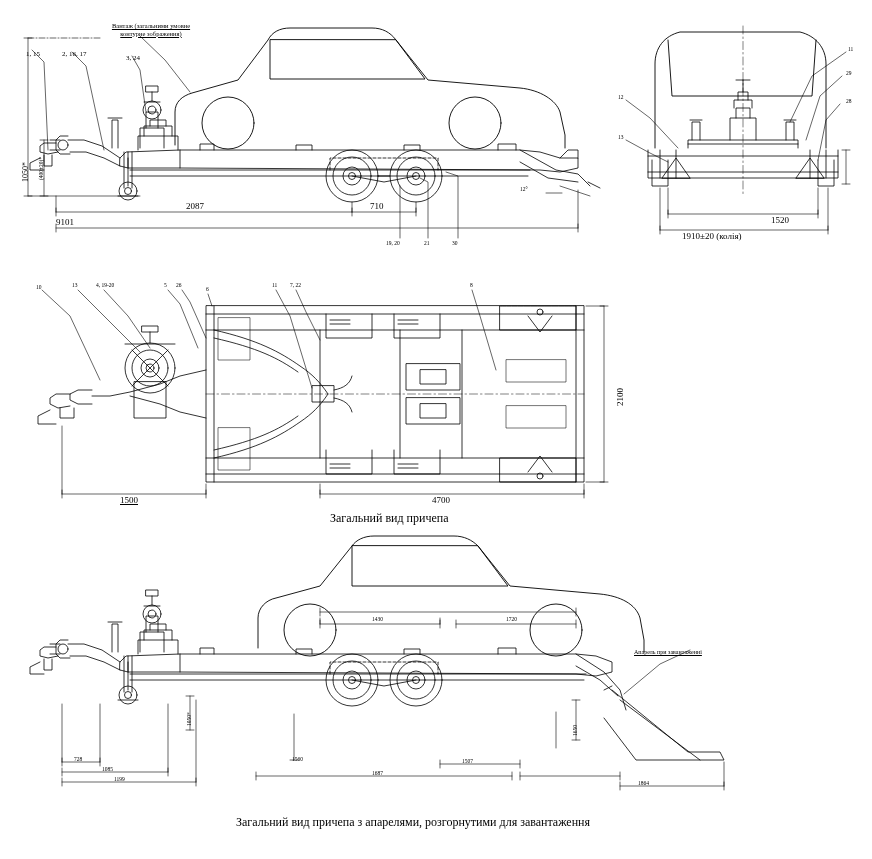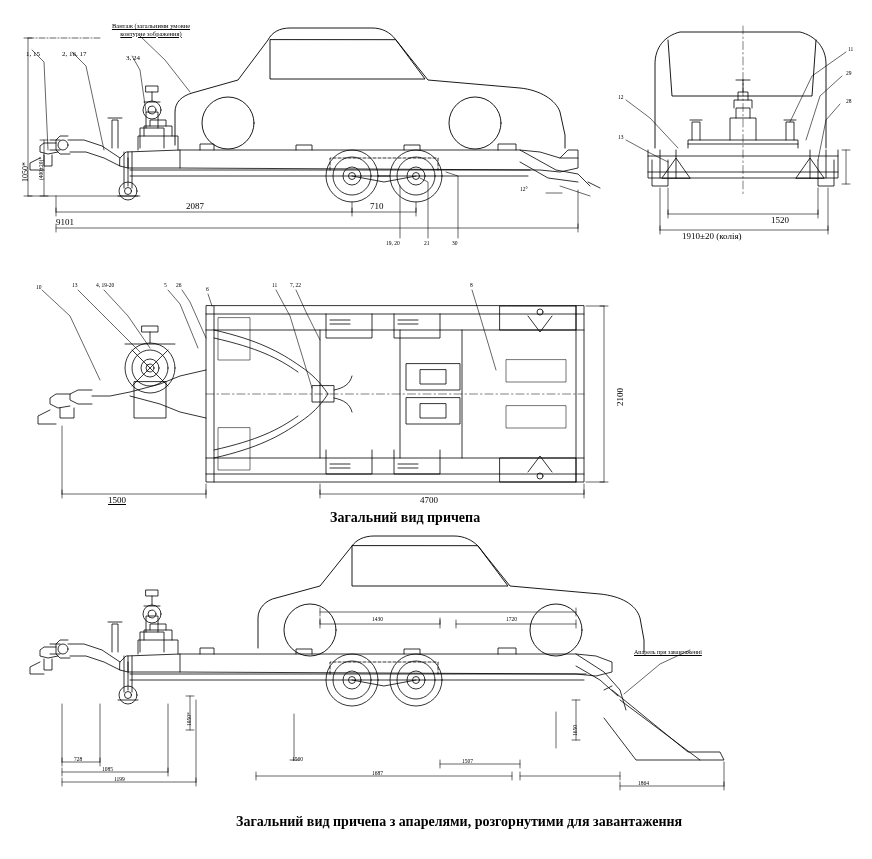--- a/index.html
+++ b/index.html
@@ -33,22 +33,22 @@
     font-family: "Liberation Serif", serif;
     font-size: 7px;
     line-height: 8px;
     color: #000;
     white-space: nowrap;
   }
   .lbl.sm { font-size: 5.5px; line-height: 6px; }
   .lbl.dim { font-size: 8px; }
   .lbl.bigdim { font-size: 9px; }
   .lbl.caption {
-    font-size: 14px;
-    font-weight: bold;
+    font-size: 12px;
+    font-weight: normal;
   }
   .lbl.note {
     font-size: 6.5px;
     text-decoration: underline;
     text-align: center;
     white-space: normal;
     width: 96px;
     line-height: 7.5px;
   }
   .lbl.note2 {
@@ -451,22 +451,22 @@
 
   <div class="lbl sm" style="left:36px; top:284px;">10</div>
   <div class="lbl sm" style="left:72px; top:282px;">13</div>
   <div class="lbl sm" style="left:96px; top:282px;">4, 19-20</div>
   <div class="lbl sm" style="left:164px; top:282px;">5</div>
   <div class="lbl sm" style="left:176px; top:282px;">26</div>
   <div class="lbl sm" style="left:206px; top:286px;">6</div>
   <div class="lbl sm" style="left:272px; top:282px;">11</div>
   <div class="lbl sm" style="left:290px; top:282px;">7, 22</div>
   <div class="lbl sm" style="left:470px; top:282px;">8</div>
-  <div class="lbl bigdim" style="left:108px; top:496px;text-decoration:underline;">1500</div>
-  <div class="lbl bigdim" style="left:420px; top:496px;">4700</div>
+  <div class="lbl bigdim" style="left:120px; top:496px;text-decoration:underline;">1500</div>
+  <div class="lbl bigdim" style="left:432px; top:496px;">4700</div>
   <div class="lbl bigdim vert" style="left:616px; top:406px;">2100</div>
 
   <div class="lbl caption" style="left:330px; top:514px;">Загальний вид причепа</div>
 
   <div class="lbl note2" style="left:634px; top:648px;">Апарель при завантаженні</div>
   <div class="lbl sm" style="left:372px; top:616px;">1430</div>
   <div class="lbl sm" style="left:506px; top:616px;">1720</div>
   <div class="lbl sm vert" style="left:186px; top:726px;">1050*</div>
   <div class="lbl sm vert" style="left:572px; top:736px;">1650</div>
   <div class="lbl sm" style="left:74px; top:756px;">728</div>

